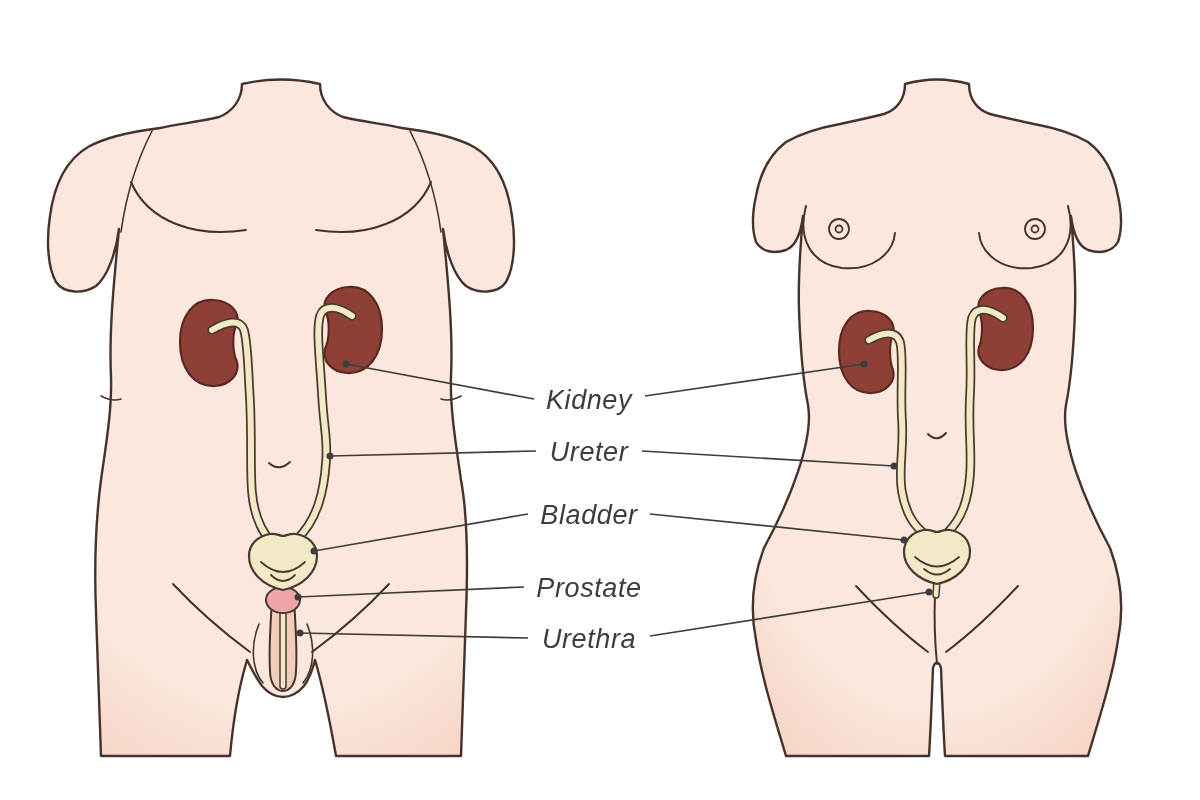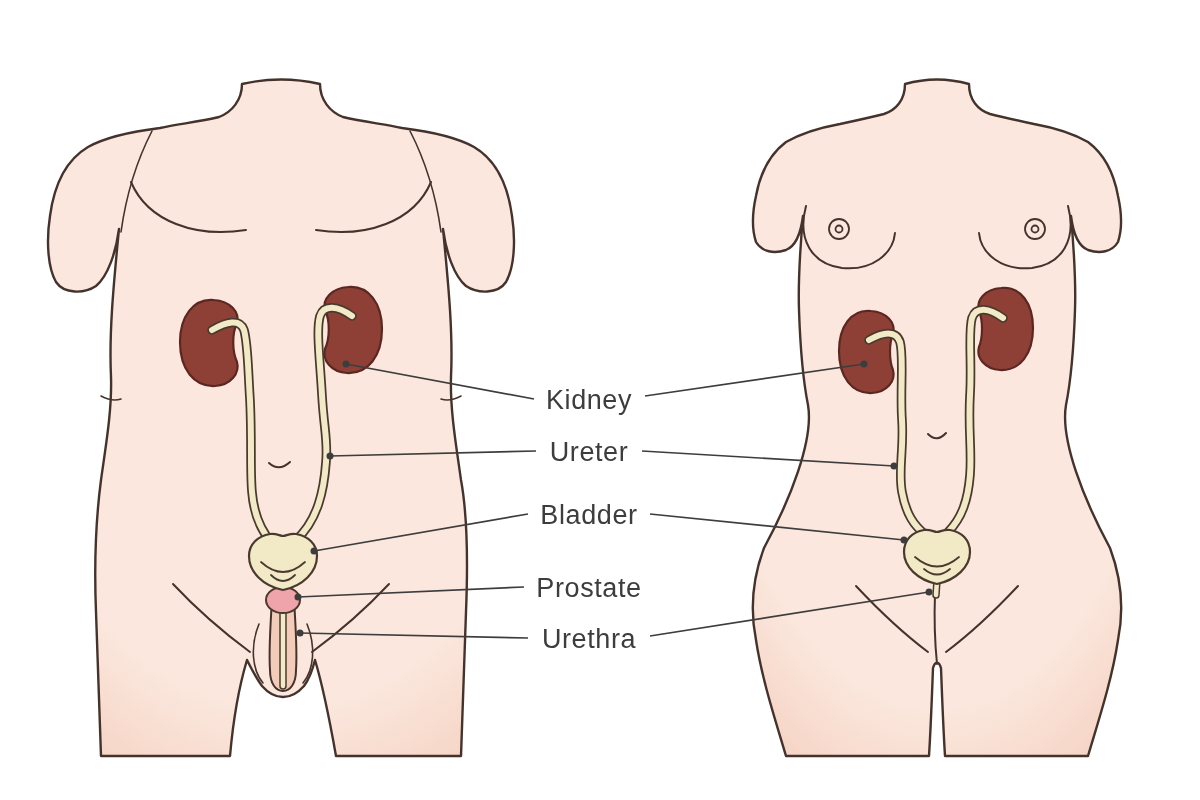--- a/index.html
+++ b/index.html
@@ -7,20 +7,21 @@
     padding: 0;
     background: var(--background, #ffffff);
   }
   .stage {
     position: relative;
     width: 1152px;
     height: 800px;
     background: var(--background, #ffffff);
     overflow: hidden;
     font-family: "Liberation Sans", sans-serif;
+    font-style: italic;
   }
   .label {
     font-family: "Liberation Sans", sans-serif;
     font-size: 27px;
     letter-spacing: 0.6px;
     fill: var(--label-text, #3d3d3d);
   }
   .body-skin {
     fill: url(#skinGrad);
     stroke: var(--outline, #44332c);

